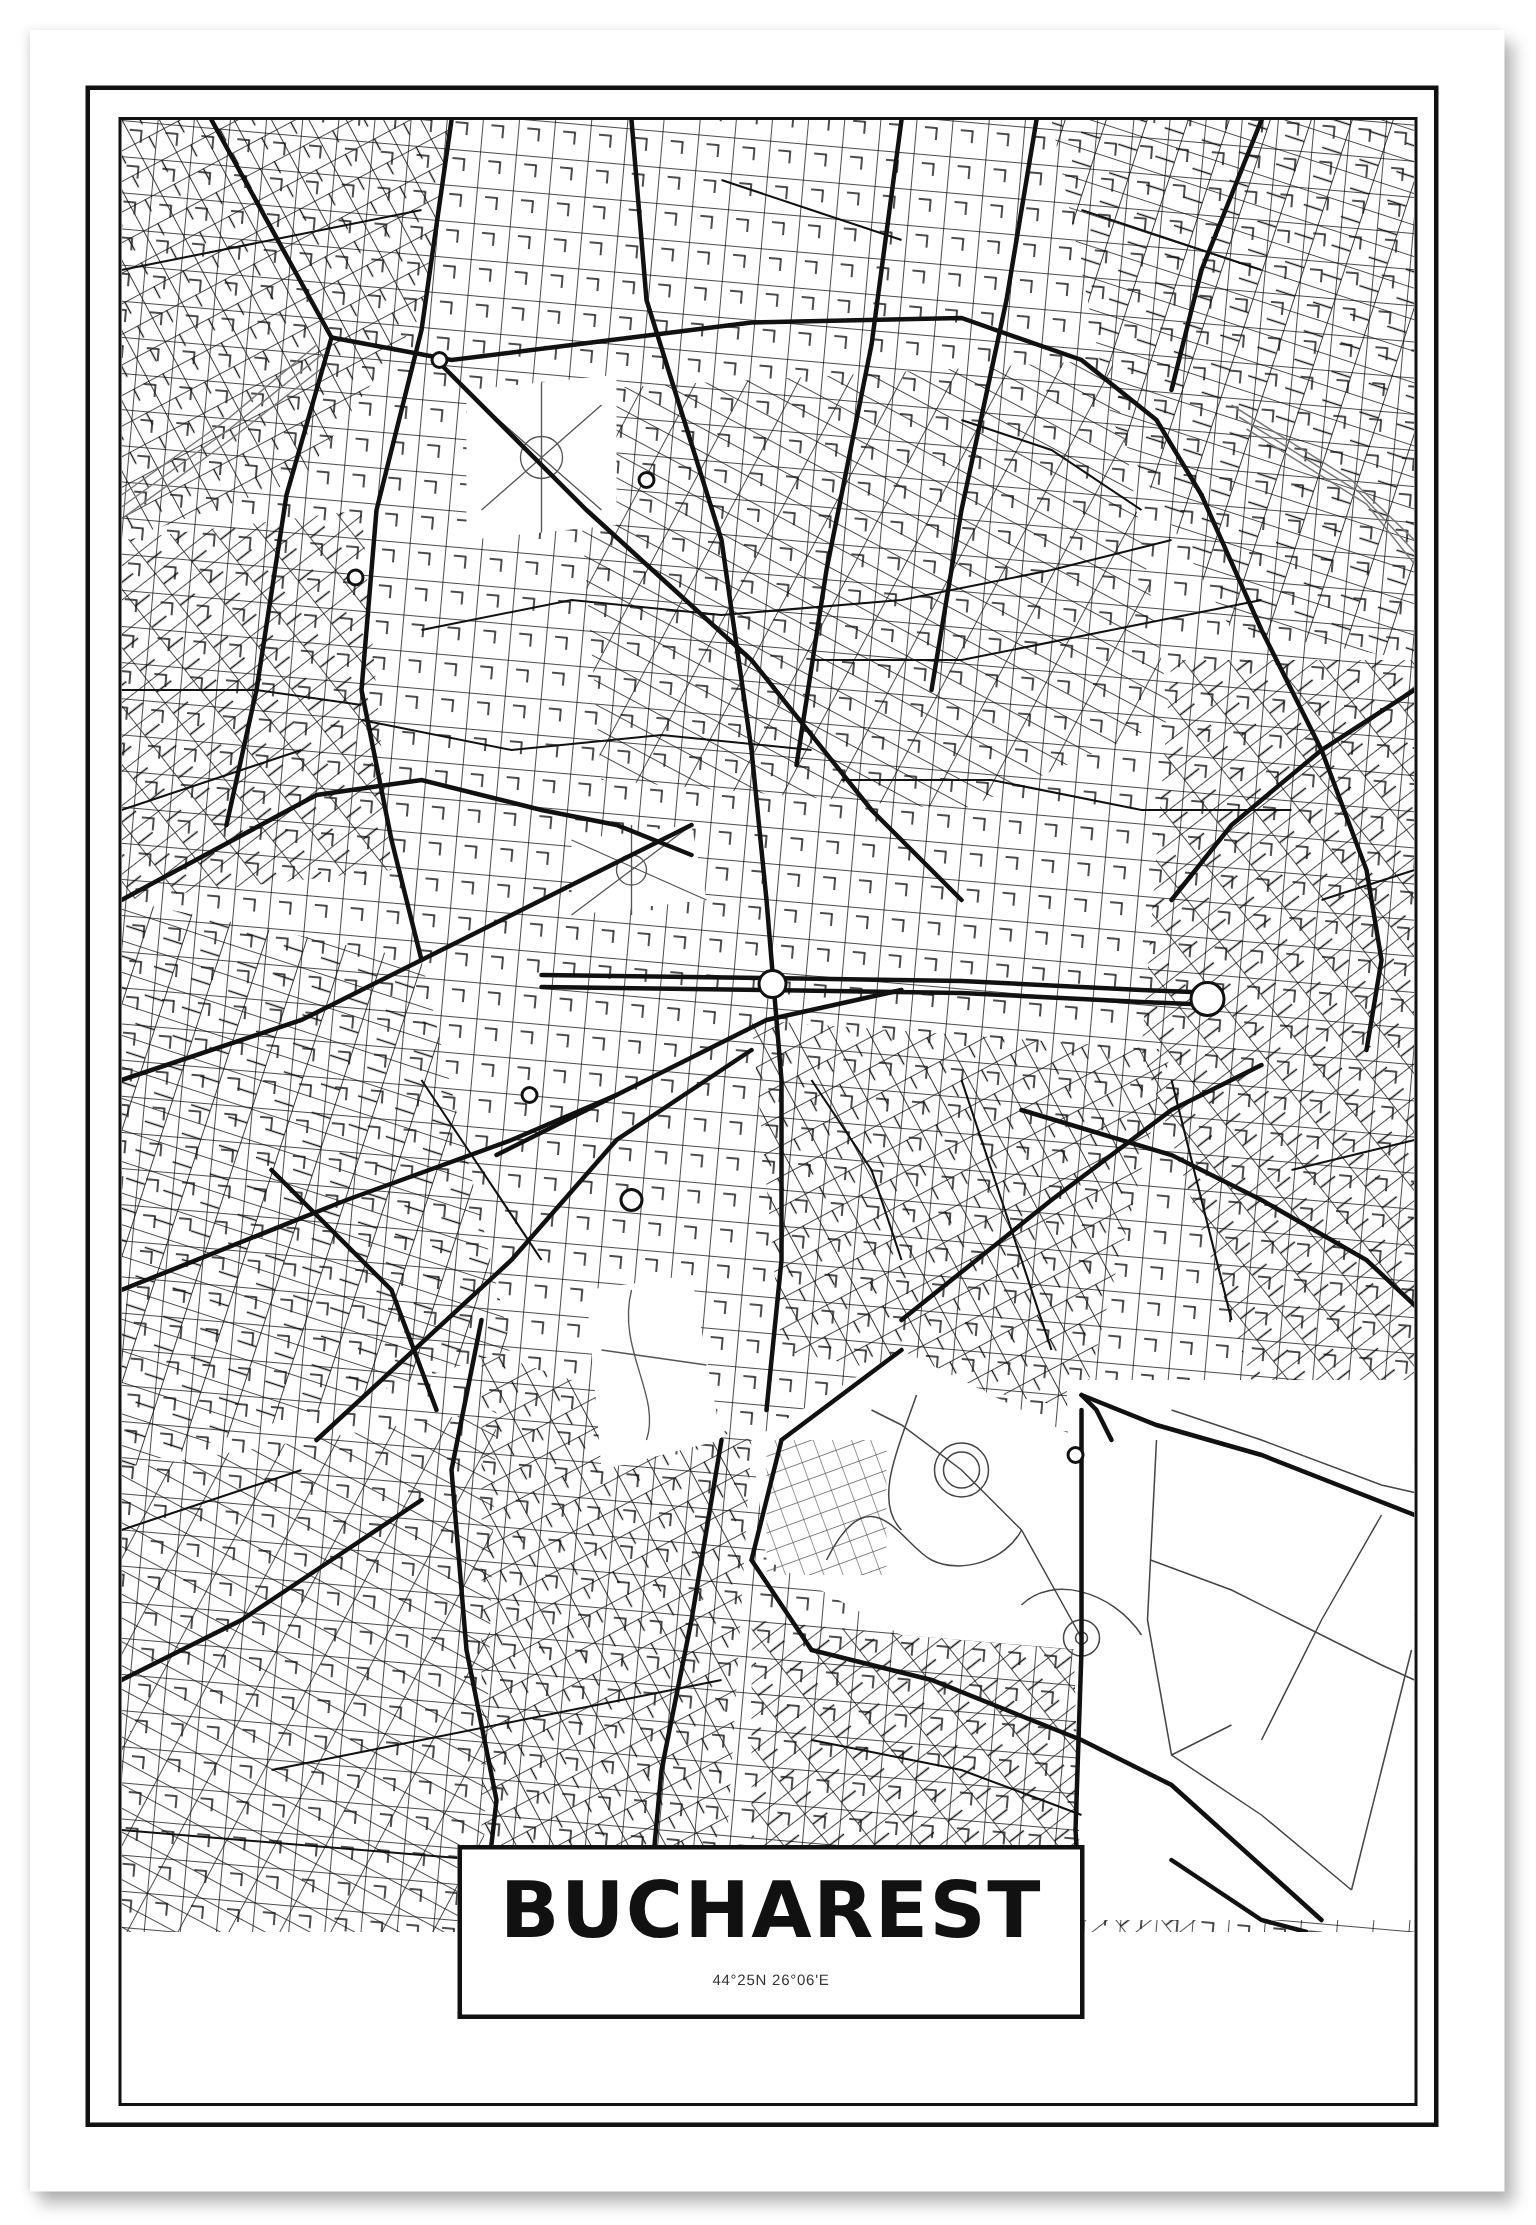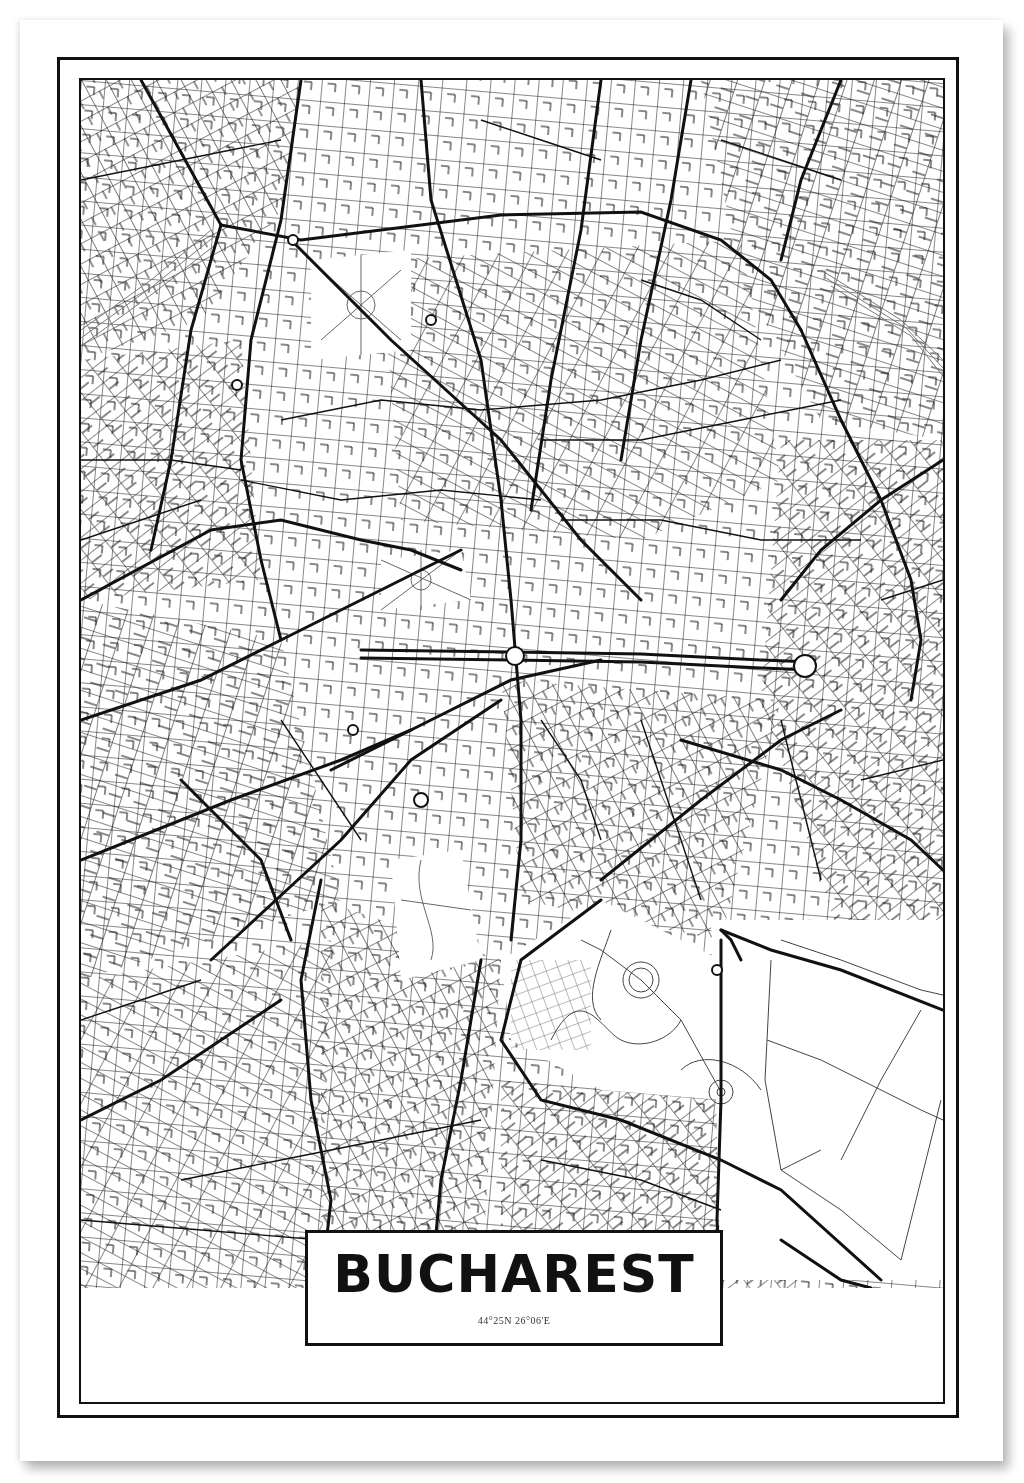--- a/index.html
+++ b/index.html
@@ -53,21 +53,21 @@
     font-family: "DejaVu Sans", sans-serif;
     font-weight: bold;
     font-size: 52px;
     letter-spacing: 1px;
     color: #111111;
     line-height: 58px;
   }
   .coords {
     display: block;
     margin-top: 12px;
-    font-family: Liberation Serif, serif;
+    font-family: Liberation Sans, sans-serif;
     font-size: 10px;
     letter-spacing: 0.5px;
     color: #333333;
   }
 </style>
 </head>
 <body>
 
 <div class="poster">
   <div class="outer-frame"></div>

